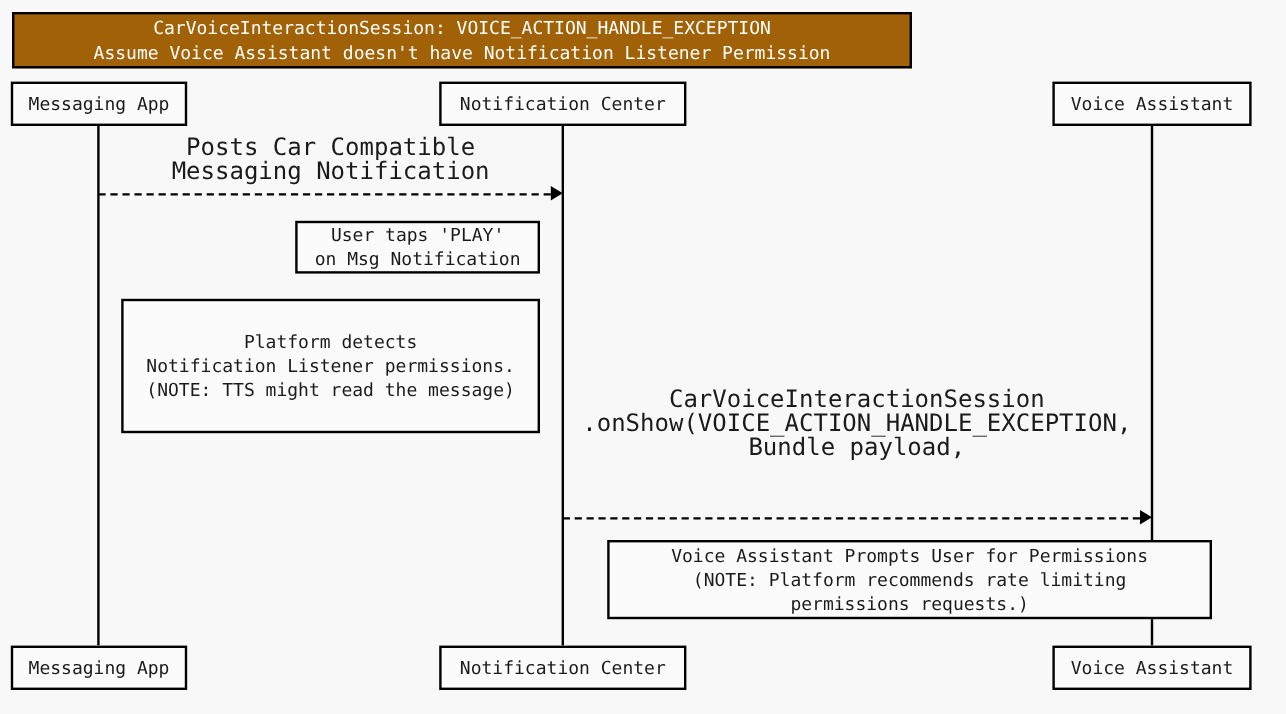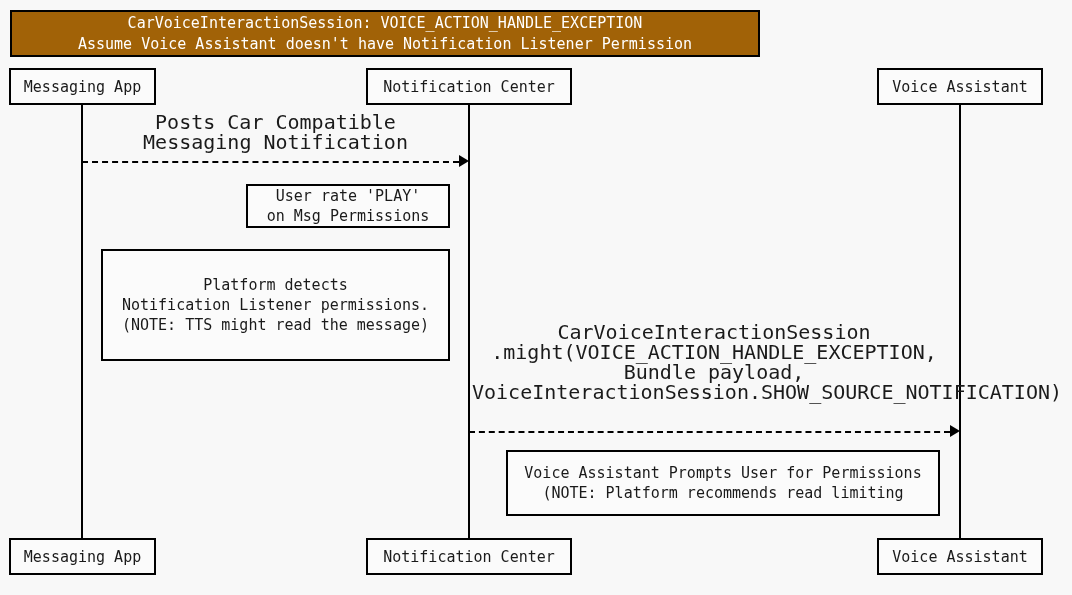--- a/index.html
+++ b/index.html
@@ -136,43 +136,43 @@
 
   <div class="msg-label" style="left:85px; top:112px; width:381px;">
     <span class="mline">Posts Car Compatible</span>
     <span class="mline">Messaging Notification</span>
   </div>
 
   <div class="arrow-line" style="left:82px; top:161px; width:377px;"></div>
   <div class="arrow-head" style="left:459px; top:155px;"></div>
 
   <div class="note" style="left:246px; top:184px; width:204px; height:44px;">
-    <span class="nline">User rate 'PLAY'</span>
-    <span class="nline">on Msg Permissions</span>
+    <span class="nline">User taps 'PLAY'</span>
+    <span class="nline">on Msg Notification</span>
   </div>
 
   <div class="note" style="left:101px; top:249px; width:349px; height:112px;">
     <span class="nline">Platform detects</span>
     <span class="nline">Notification Listener permissions.</span>
     <span class="nline">(NOTE: TTS might read the message)</span>
   </div>
 
   <div class="msg-label" style="left:472px; top:322px; width:484px;">
     <span class="mline">CarVoiceInteractionSession</span>
-    <span class="mline">.might(VOICE_ACTION_HANDLE_EXCEPTION,</span>
+    <span class="mline">.onShow(VOICE_ACTION_HANDLE_EXCEPTION,</span>
     <span class="mline">Bundle payload,</span>
-    <span class="mline">VoiceInteractionSession.SHOW_SOURCE_NOTIFICATION)</span>
   </div>
 
   <div class="arrow-line" style="left:469px; top:431px; width:481px;"></div>
   <div class="arrow-head" style="left:950px; top:425px;"></div>
 
-  <div class="note" style="left:506px; top:450px; width:434px; height:66px;">
+  <div class="note" style="left:506px; top:450px; width:504px; height:66px;">
     <span class="nline">Voice Assistant Prompts User for Permissions</span>
-    <span class="nline">(NOTE: Platform recommends read limiting</span>
+    <span class="nline">(NOTE: Platform recommends rate limiting</span>
+    <span class="nline">permissions requests.)</span>
   </div>
 
   <div class="participant" style="left:9px; top:538px; width:147px;">
     <span>Messaging App</span>
   </div>
   <div class="participant" style="left:366px; top:538px; width:206px;">
     <span>Notification Center</span>
   </div>
   <div class="participant" style="left:877px; top:538px; width:166px;">
     <span>Voice Assistant</span>

